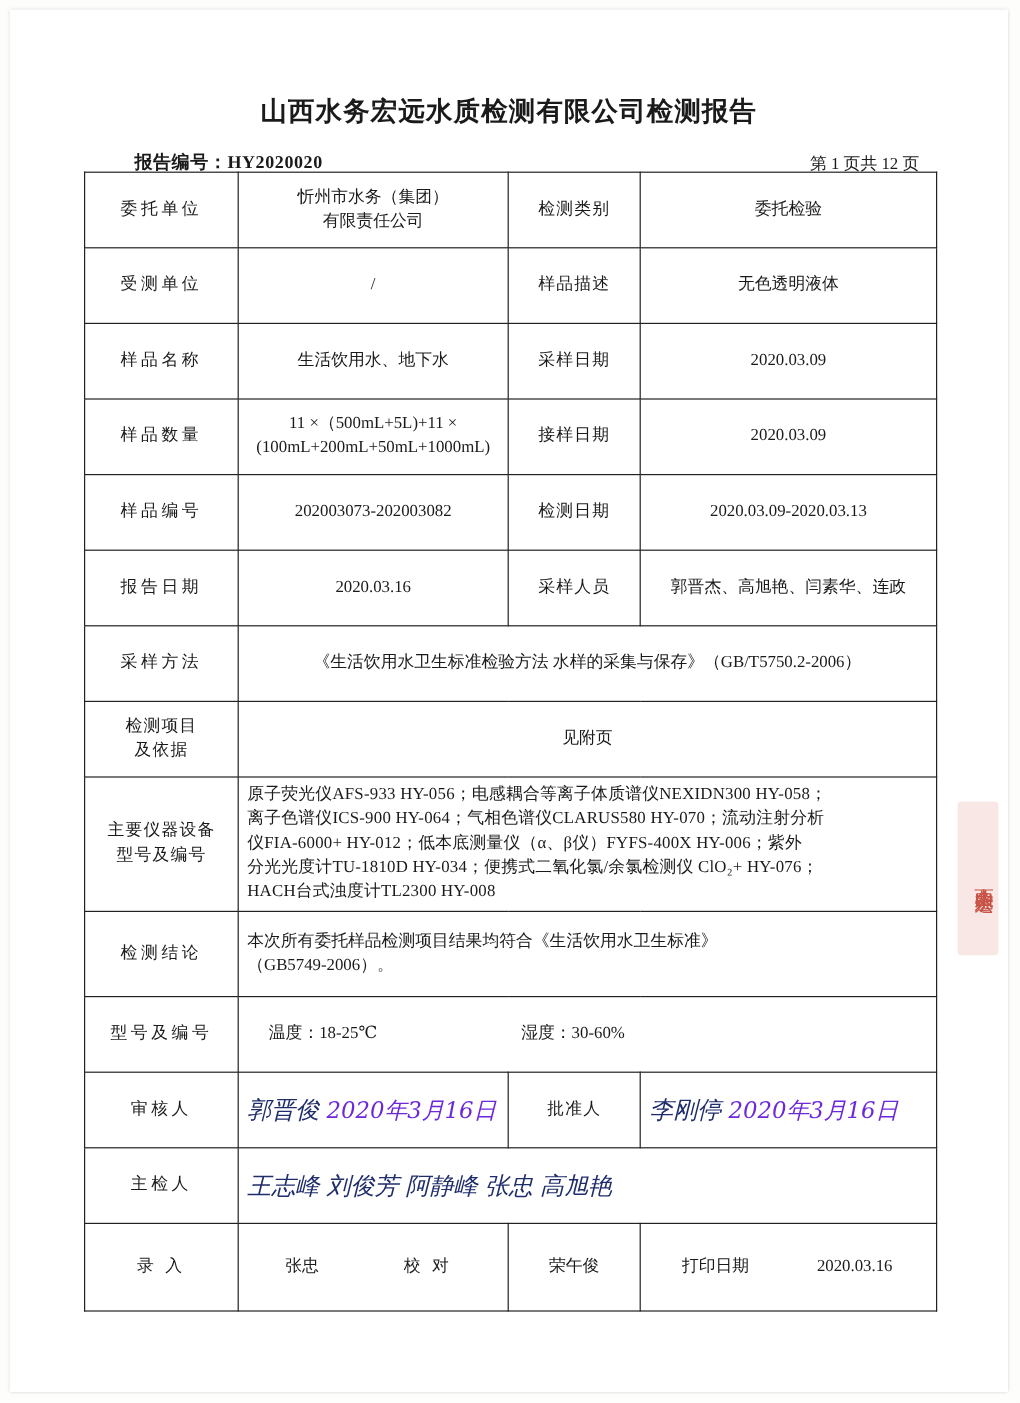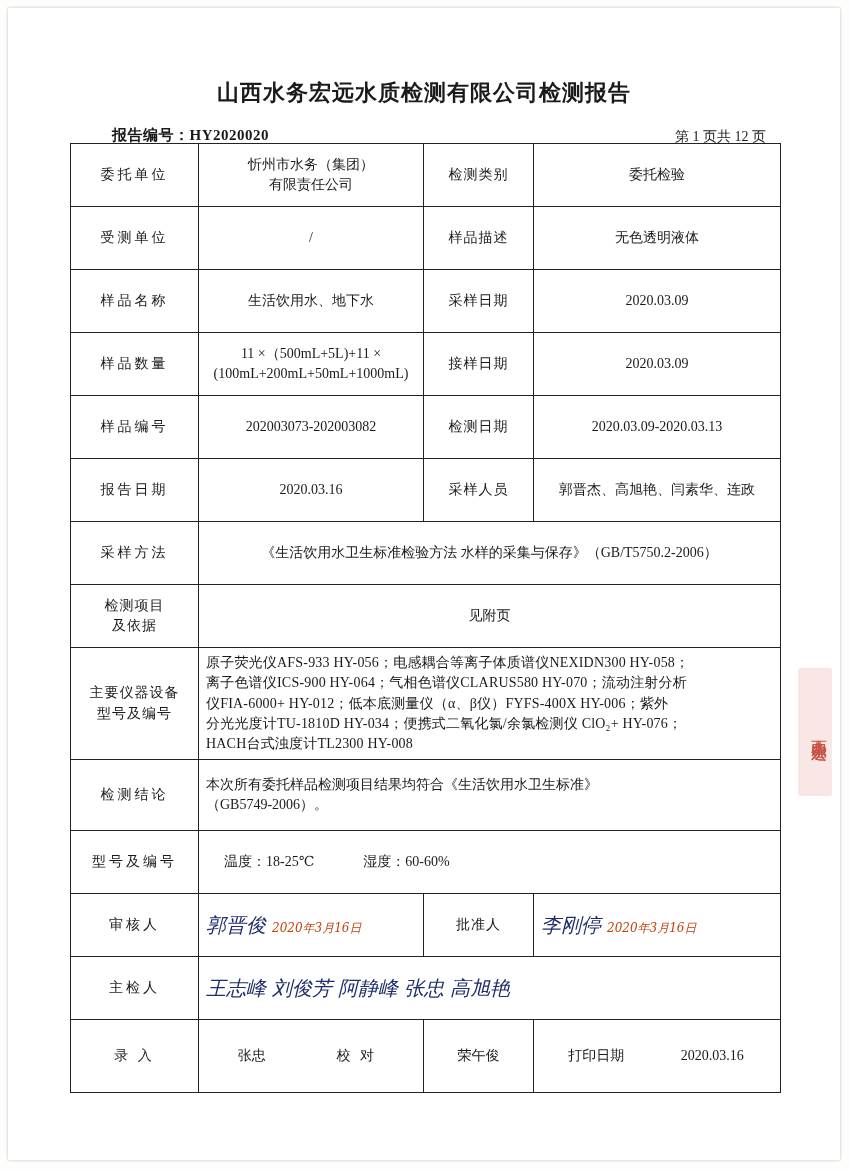--- a/index.html
+++ b/index.html
@@ -87,22 +87,22 @@
   .sig {
     font-family: "DejaVu Serif", serif;
     font-style: italic;
     color: #1f2d6b;
     font-size: 20px;
     white-space: nowrap;
   }
   .sig-date {
     font-family: "DejaVu Serif", serif;
     font-style: italic;
-    color: #c2410c;
-    font-size: 12px;
+    color: #6d28d9;
+    font-size: 19px;
     margin-left: 6px;
   }
   .sigrow {
     display: flex;
     align-items: center;
     justify-content: flex-start;
     gap: 6px;
   }
   .sigwrap {
     display: flex;
@@ -136,21 +136,21 @@
     font-size: 13.5px;
     line-height: 1.72;
     letter-spacing: 0.2px;
   }
   .concl-text {
     font-size: 14px;
     line-height: 1.7;
   }
   .env {
     display: flex;
-    gap: 49px;
+    gap: 120px;
     padding-left: 18px;
     font-size: 14px;
   }
 </style>
 </head>
 <body>
 
 <div class="page">
   <div class="sheet-shadow"></div>
 
@@ -254,21 +254,21 @@
           <div>本次所有委托样品检测项目结果均符合《生活饮用水卫生标准》</div>
           <div>（GB5749-2006）。</div>
         </td>
       </tr>
 
       <tr class="h-row">
         <td class="lbl">型号及编号</td>
         <td colspan="3">
           <div class="env">
             <span>温度：18-25℃</span>
-            <span>湿度：60-60%</span>
+            <span>湿度：30-60%</span>
           </div>
         </td>
       </tr>
 
       <tr class="h-row">
         <td class="lbl">审核人</td>
         <td>
           <div class="sigwrap">
             <span class="sig">郭晋俊</span>
             <span class="sig-date">2020年3月16日</span>

